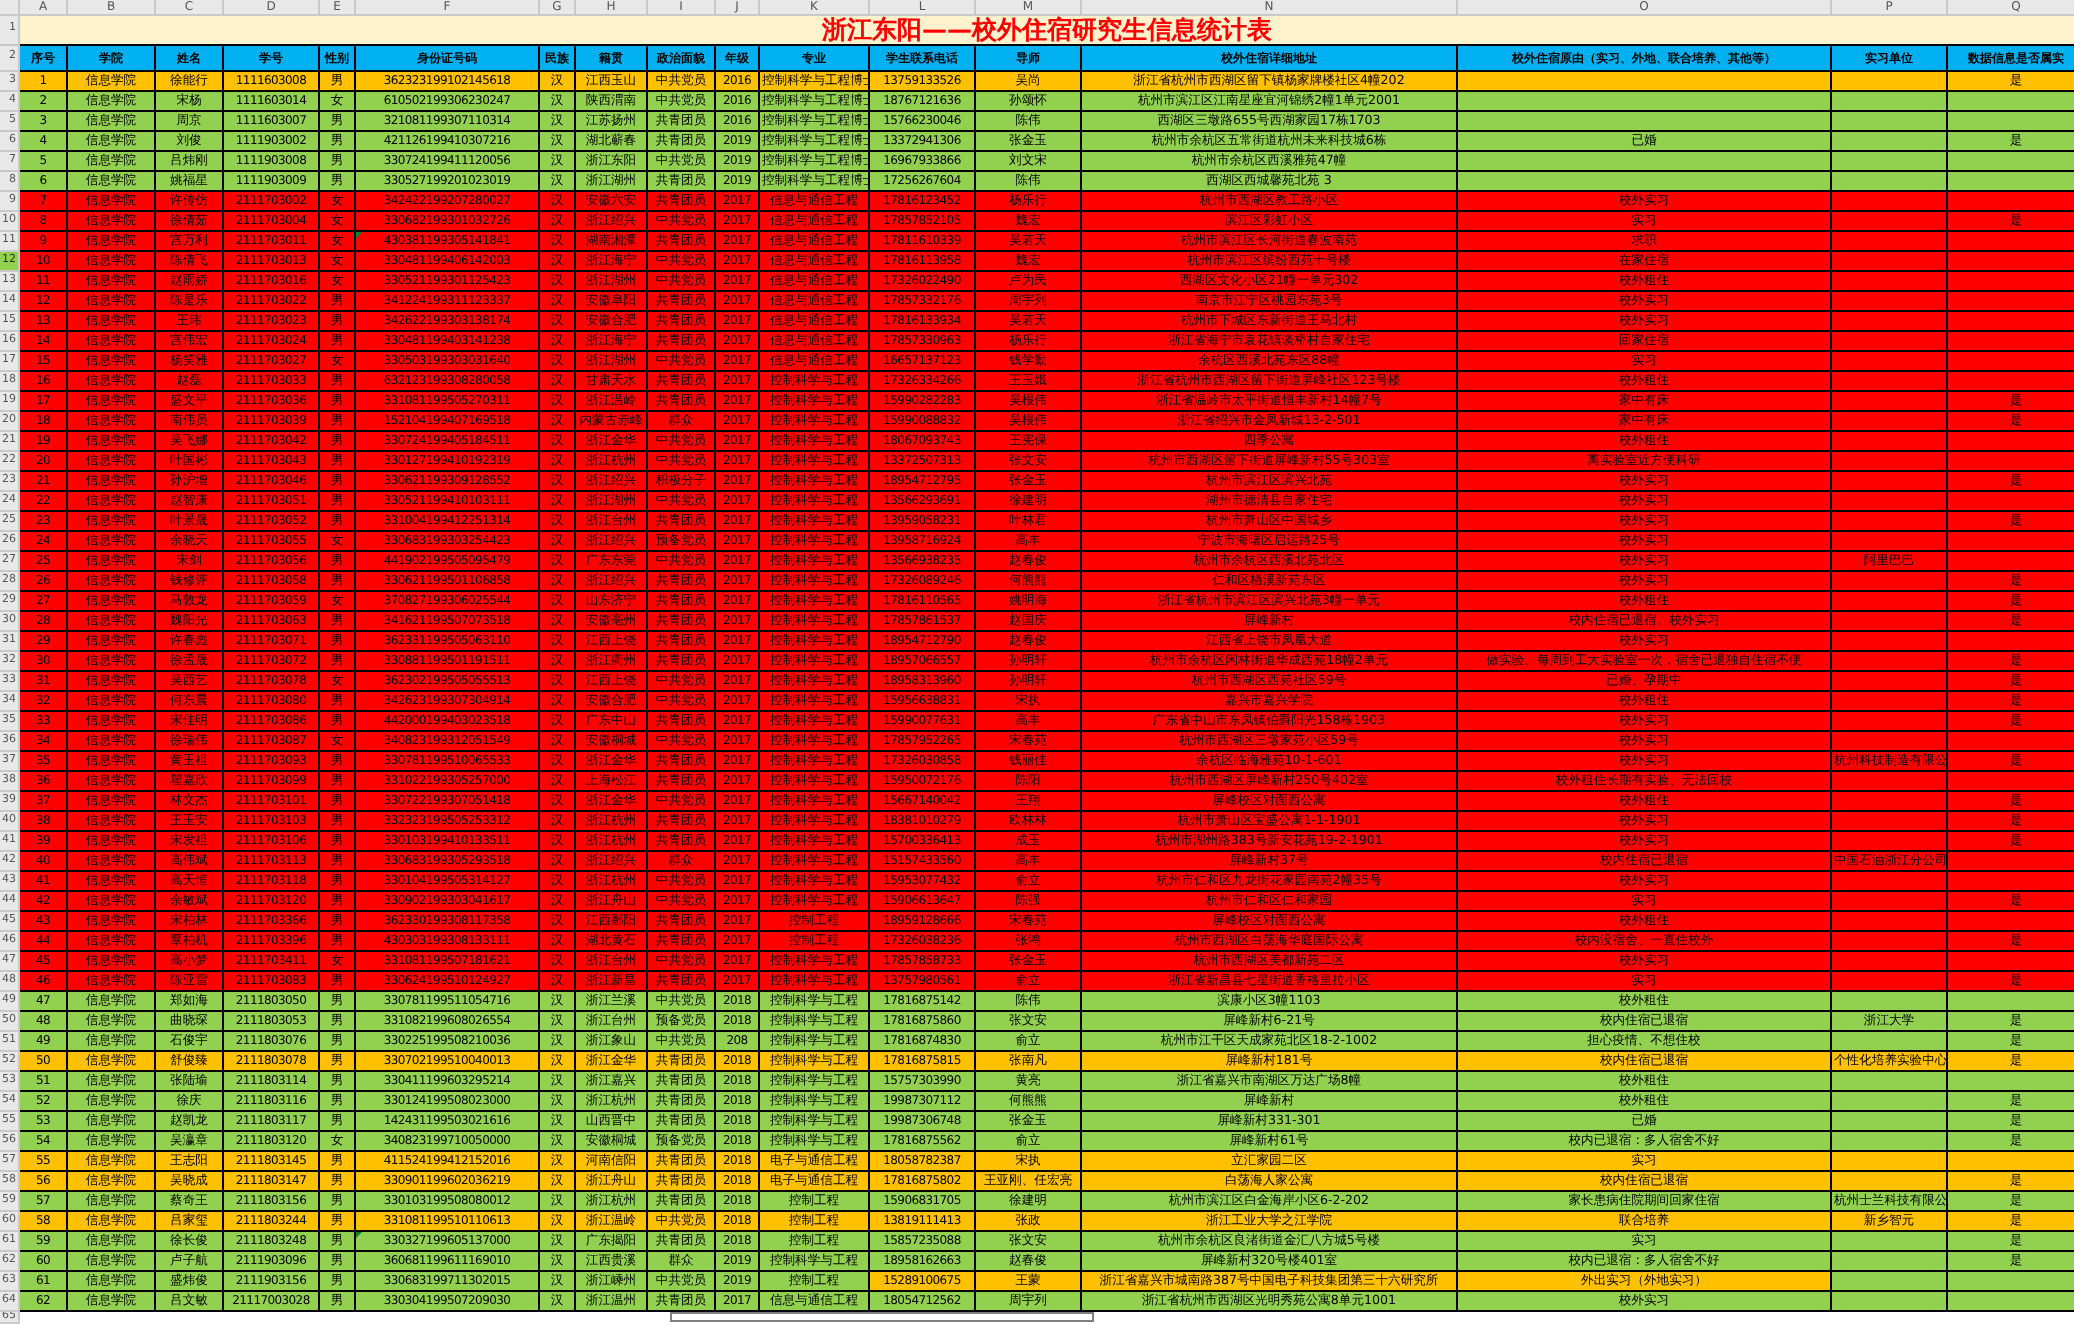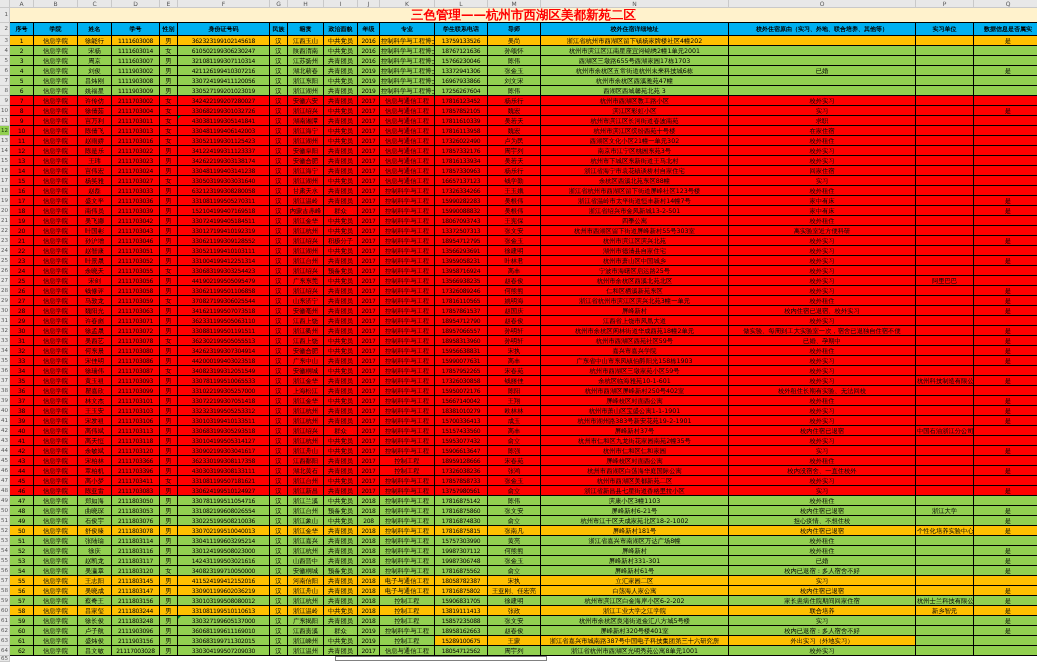--- a/index.html
+++ b/index.html
@@ -61,21 +61,21 @@
       <div class="cl" style="flex: 0 0 53px;">L</div>
       <div class="cl" style="flex: 0 0 53px;">M</div>
       <div class="cl" style="flex: 0 0 188px;">N</div>
       <div class="cl" style="flex: 0 0 187px;">O</div>
       <div class="cl" style="flex: 0 0 58px;">P</div>
       <div class="cl" style="flex: 0 0 69px;">Q</div>
     </div>
   <div class="bar titlerow" id="titleRow">
     <div class="gut">1</div>
     <div class="titlecell">
-      <span>三色管理——杭州市西湖区美都新苑二区</span>
+      <span>浙江东阳——校外住宿研究生信息统计表</span>
     </div>
   </div>
   <div class="bar headrow" id="headRow">
       <div class="gut">2</div>
       <div class="hcell" style="flex: 0 0 24px;">序号</div>
       <div class="hcell" style="flex: 0 0 44px;">学院</div>
       <div class="hcell" style="flex: 0 0 34px;">姓名</div>
       <div class="hcell" style="flex: 0 0 48px;">学号</div>
       <div class="hcell" style="flex: 0 0 18px;">性别</div>
       <div class="hcell" style="flex: 0 0 92px;">身份证号码</div>

